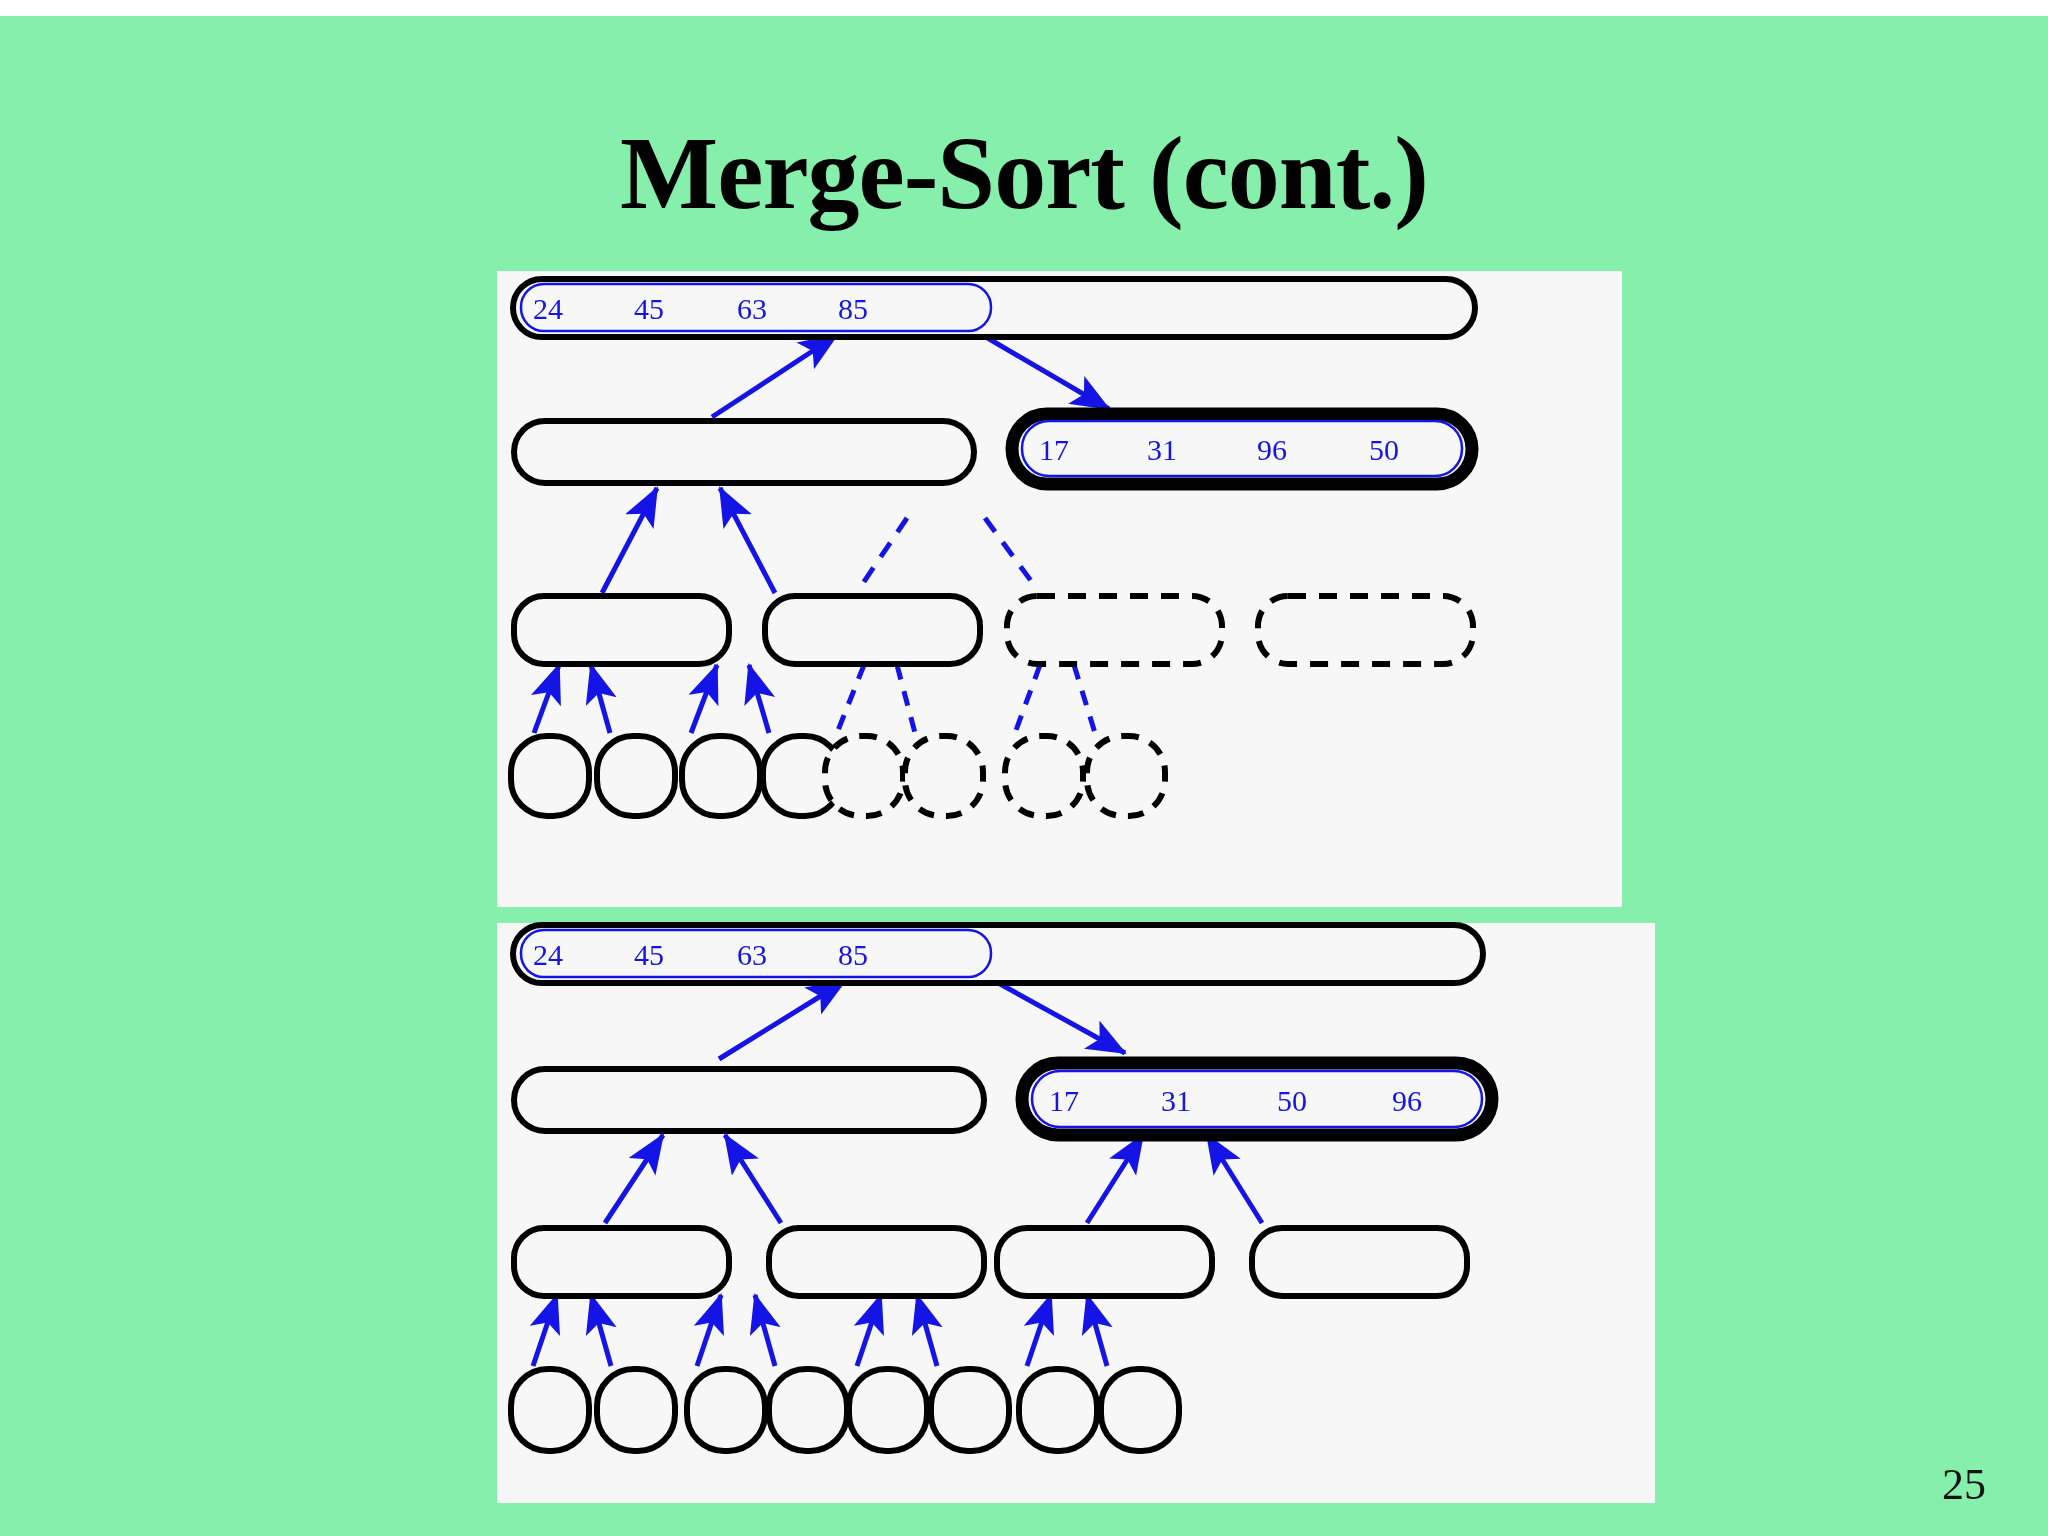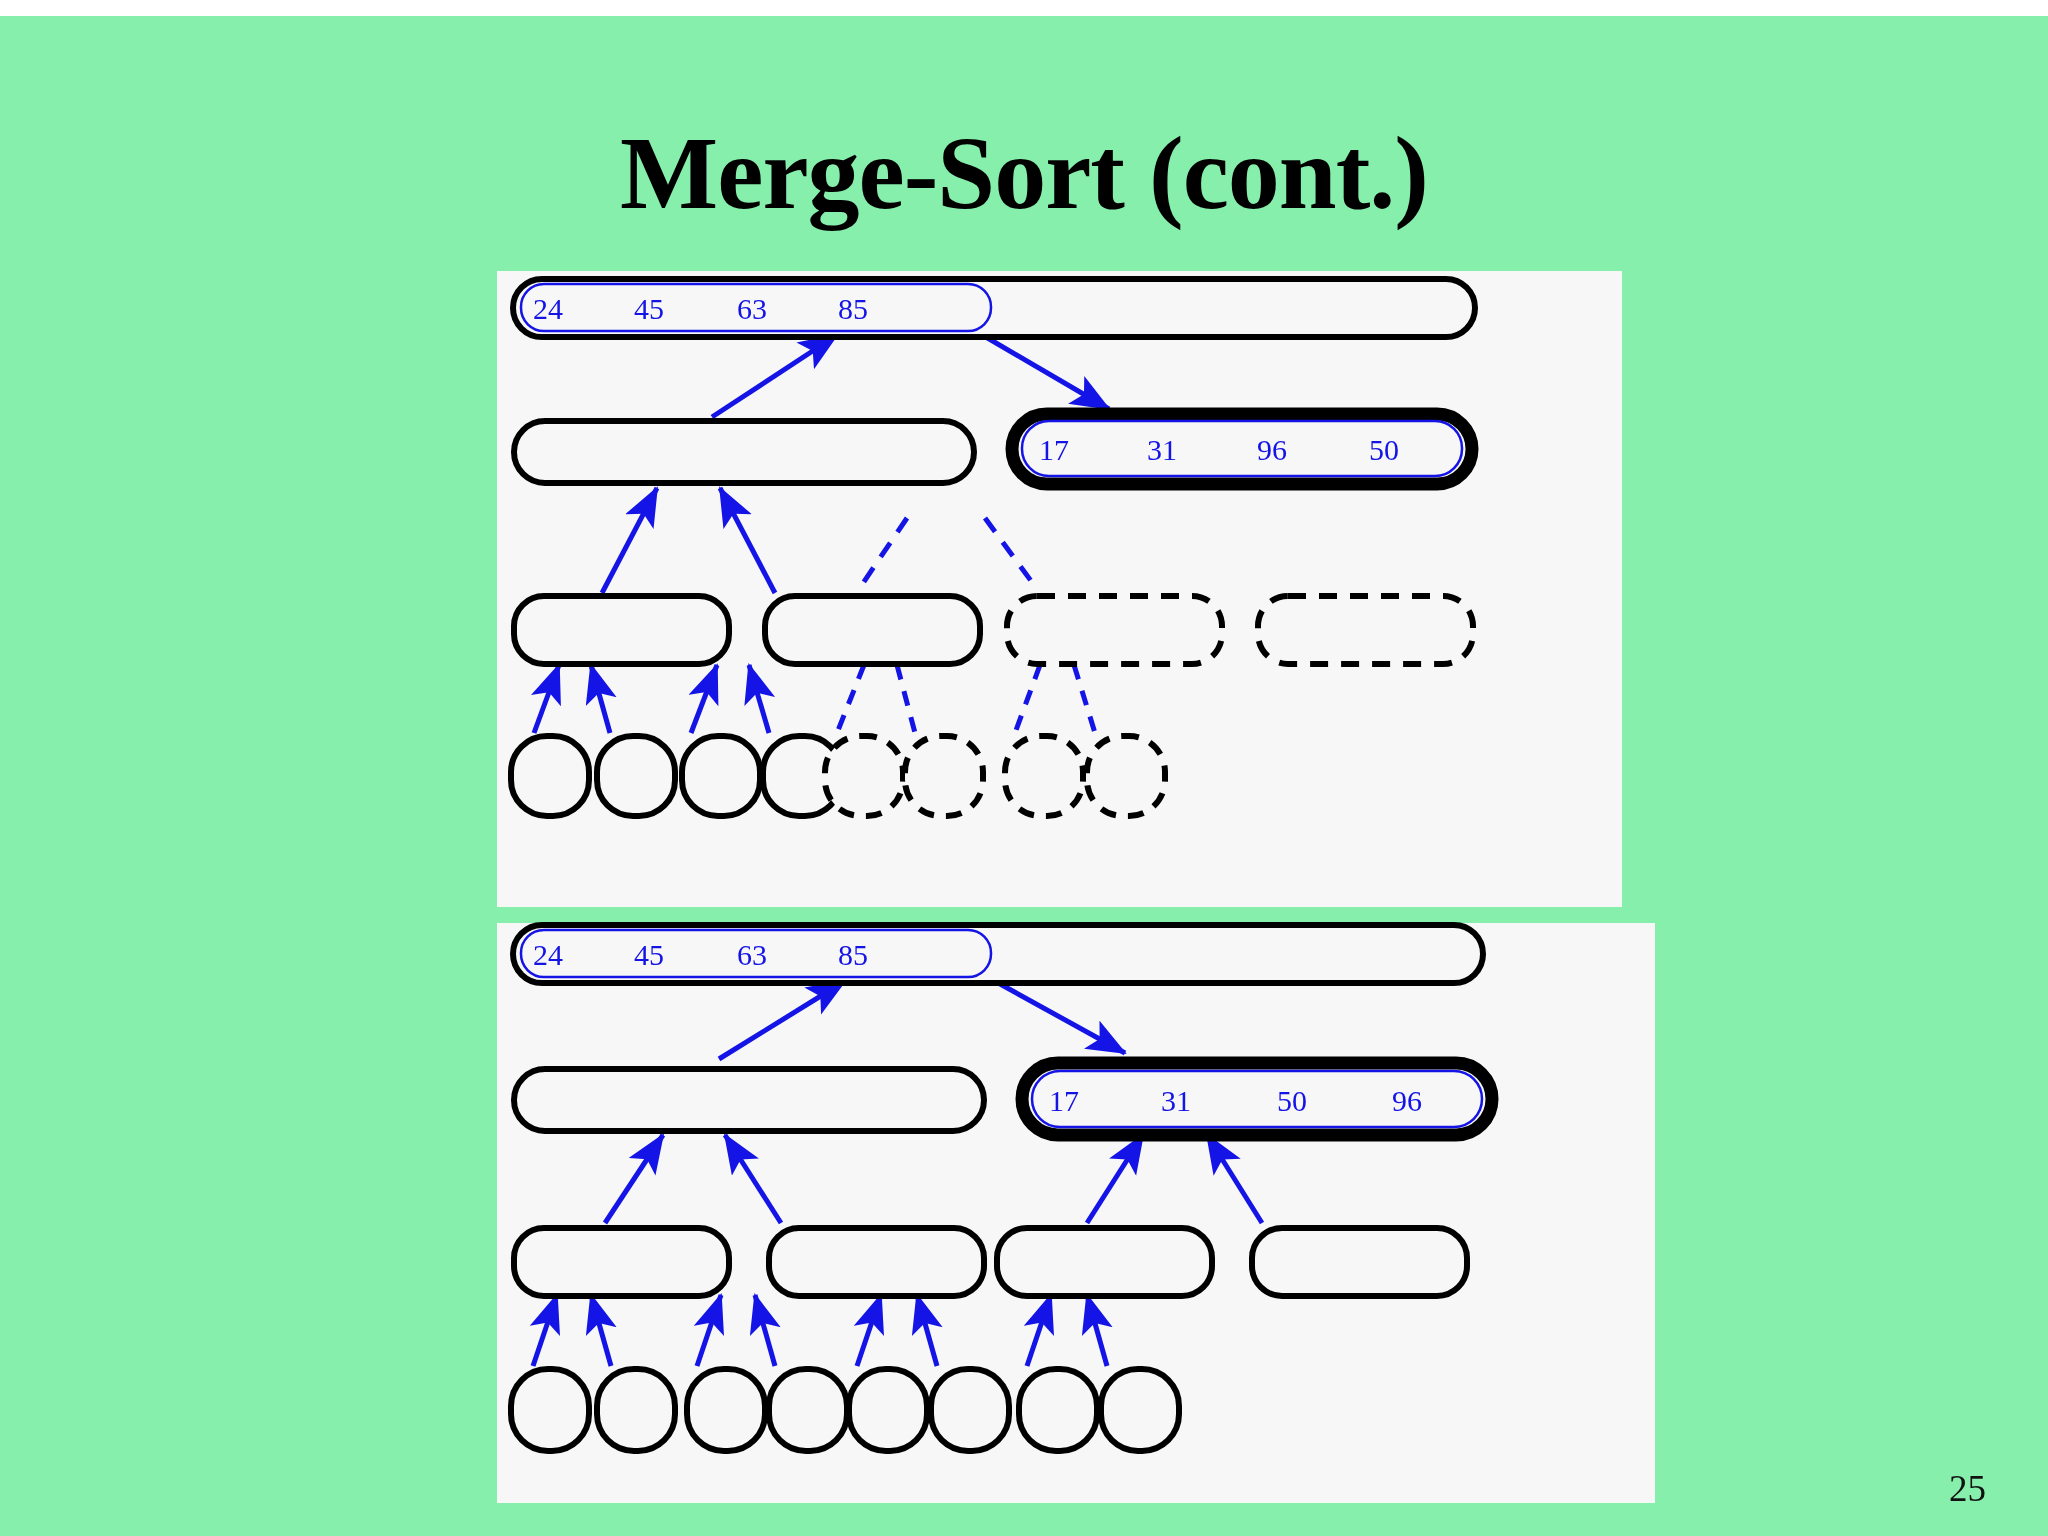--- a/index.html
+++ b/index.html
@@ -38,21 +38,21 @@
     letter-spacing: -1px;
     white-space: nowrap;
   }
 
   
   #page-number {
     position: absolute;
     right: 62px;
     bottom: 42px;
     font-family: "Liberation Serif", serif;
-    font-size: 37px;
+    font-size: 44px;
     color: #111111;
   }
 
   
   .panel {
     position: absolute;
     background: #f7f7f7;
     text-align: center;
   }
   #panel-top {

